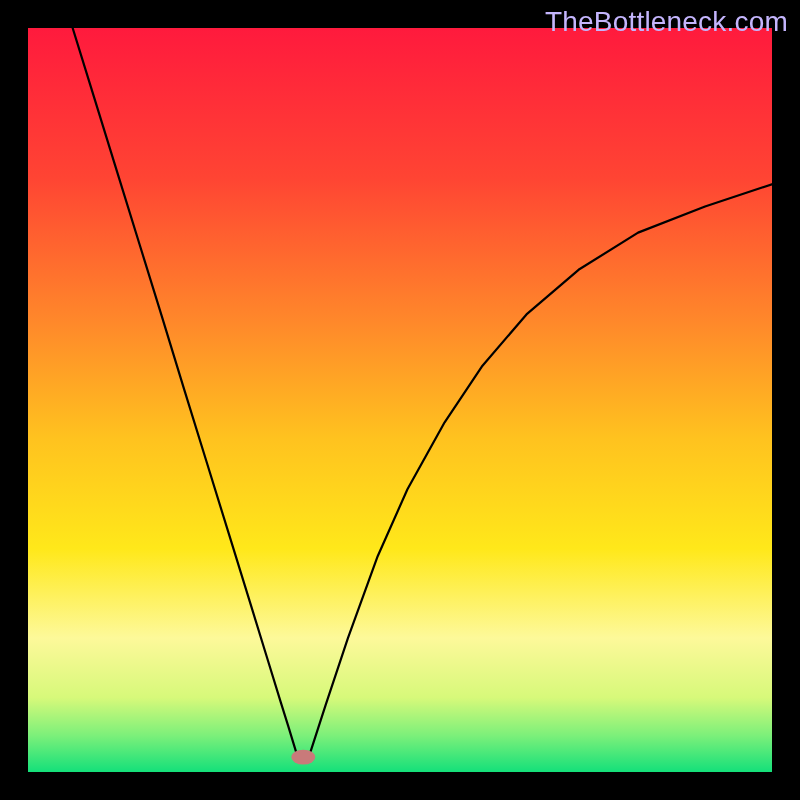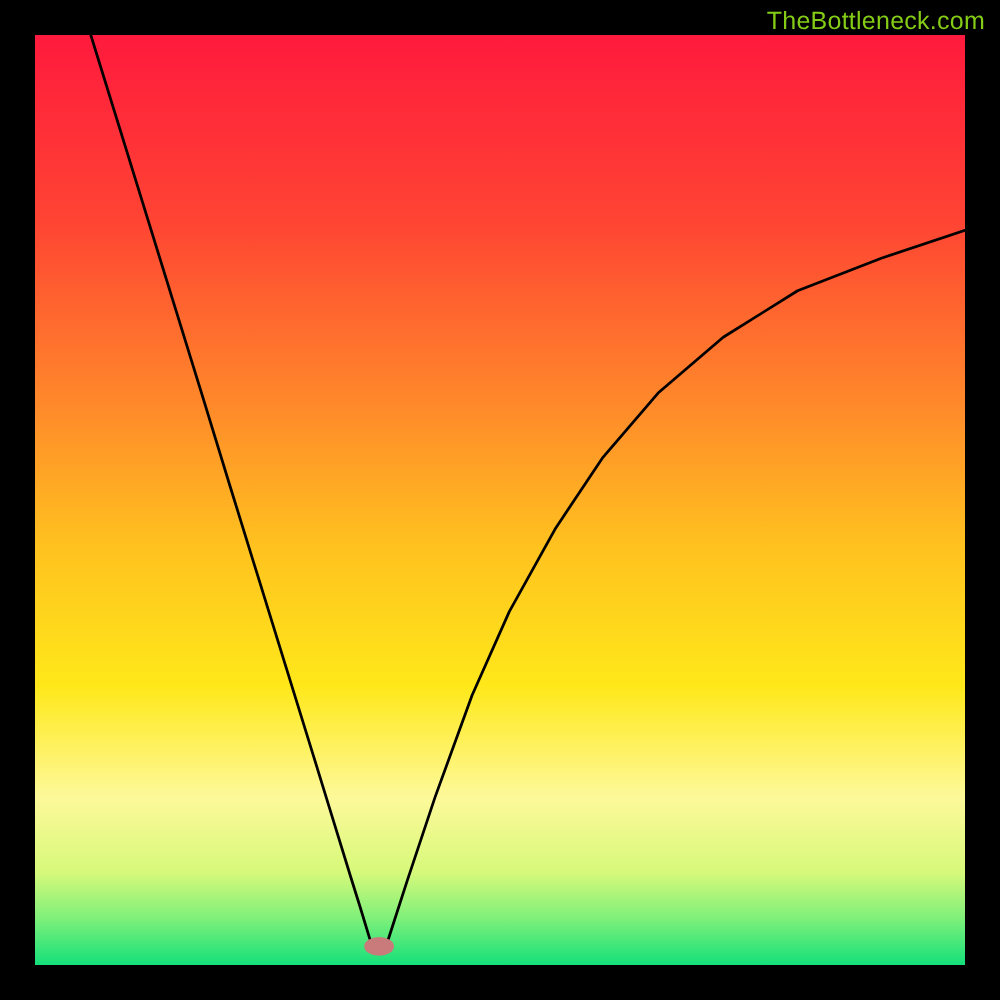--- a/index.html
+++ b/index.html
@@ -14,22 +14,22 @@
   .frame {
     position: relative;
     width: 800px;
     height: 800px;
     background: #000;
   }
   .watermark {
     position: absolute;
     top: 6px;
     right: 12px;
-    color: #84cc16;
-    font-size: 20px;
+    color: #c4b5fd;
+    font-size: 28px;
     font-weight: 400;
     letter-spacing: 0.2px;
     z-index: 10;
     text-align: right;
   }
   .plot {
     position: absolute;
     left: 28px;
     top: 28px;
     width: 744px;

